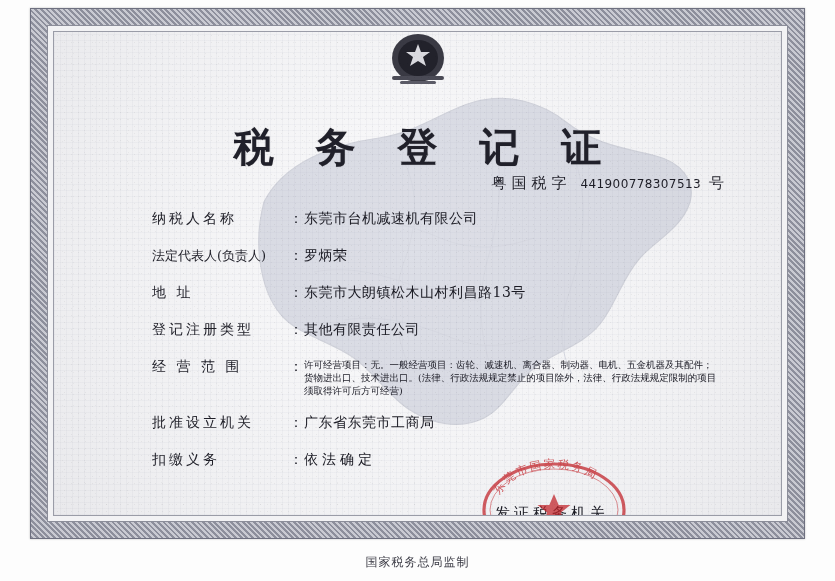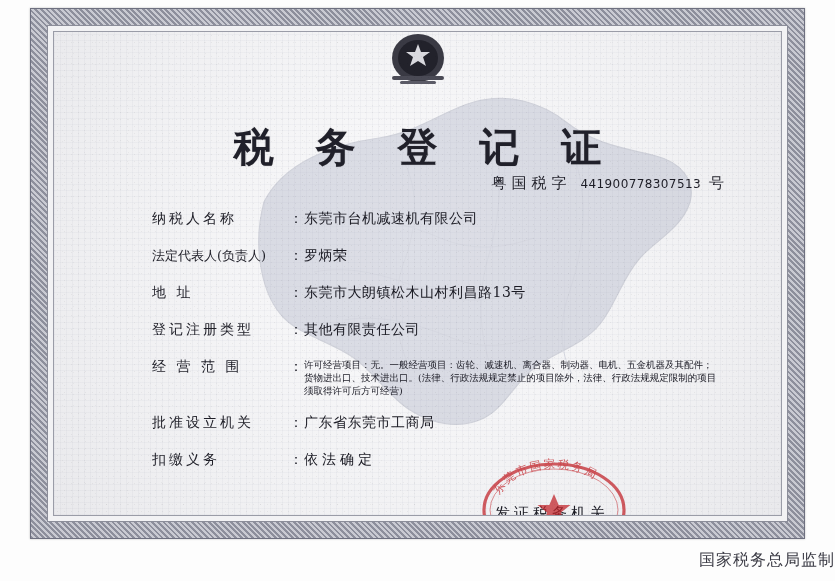--- a/index.html
+++ b/index.html
@@ -167,23 +167,23 @@
     left: 10px; top: 4px;
     width: 150px; height: 104px;
     z-index: 3;
     opacity: .82;
   }
 
   
   .footer-note {
     position: absolute;
     left: 0; right: 0; bottom: 10px;
-    text-align: right;
-    font-family: "DejaVu Serif", serif;
-    font-size: 16px;
+    text-align: center;
+    font-family: "DejaVu Serif", serif;
+    font-size: 12px;
     letter-spacing: 1px;
     color: #3a3a44;
   }
 
   
   .speckle {
     position: absolute; left:0; top:0; right:0; bottom:0;
     pointer-events: none;
     background-image:
       radial-gradient(rgba(0,0,0,.05) .5px, transparent .6px),

